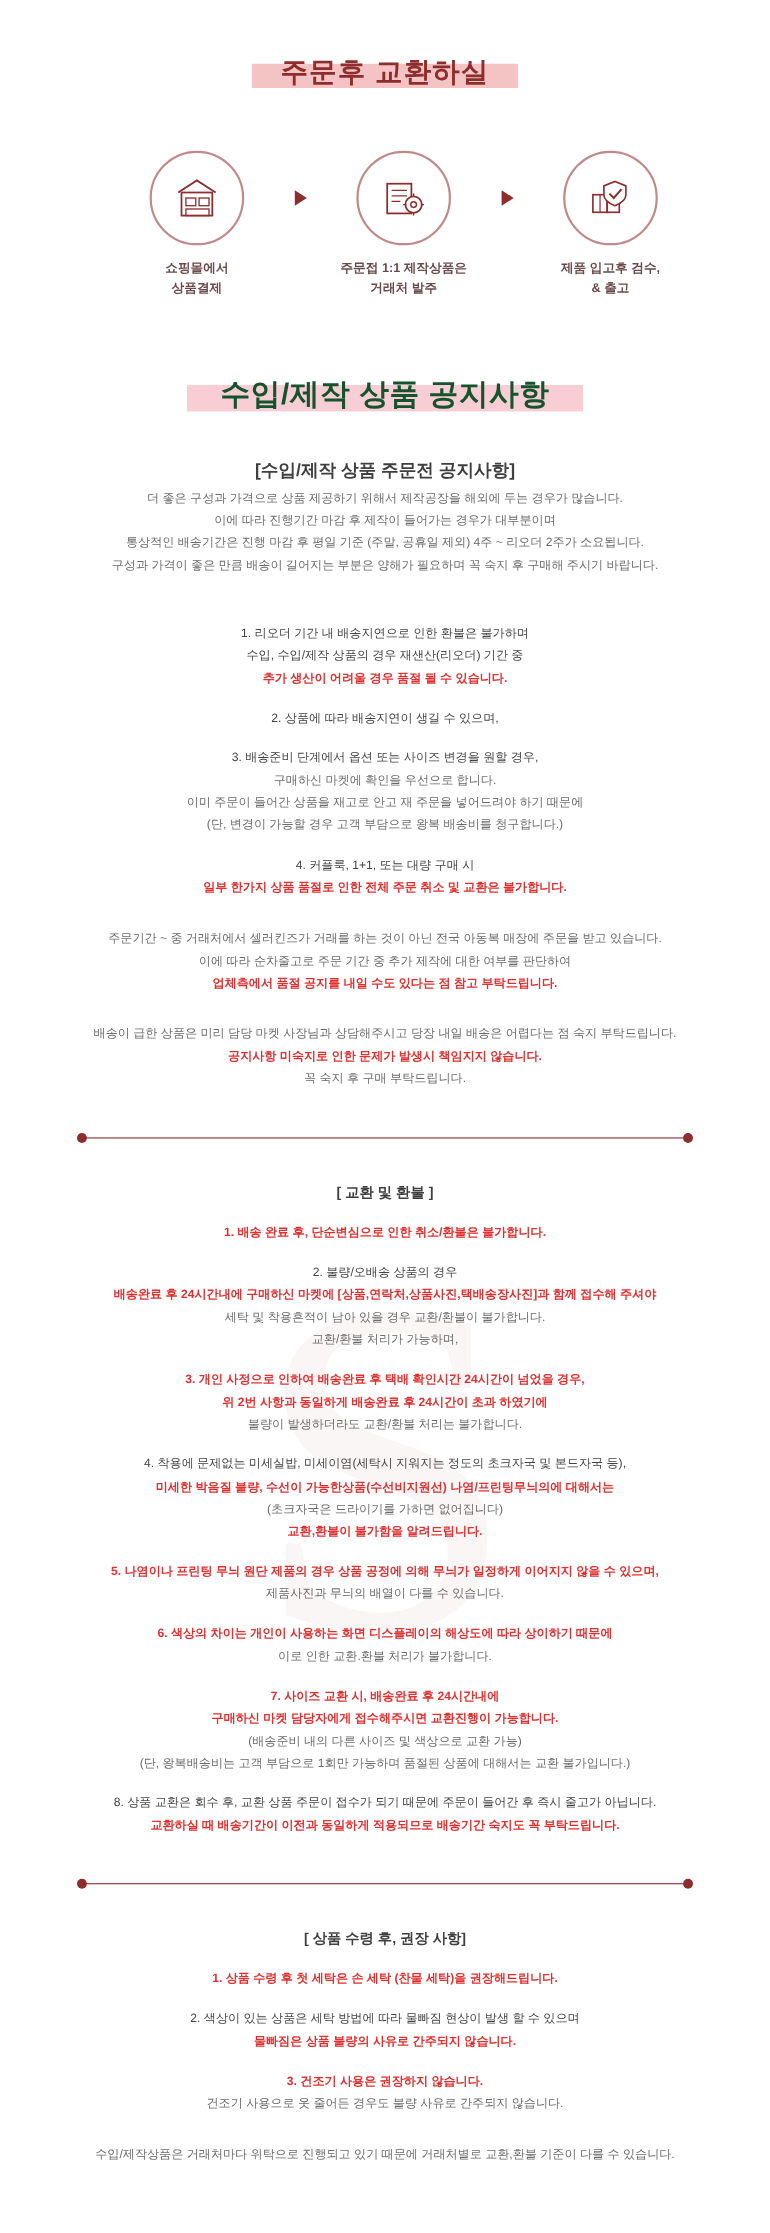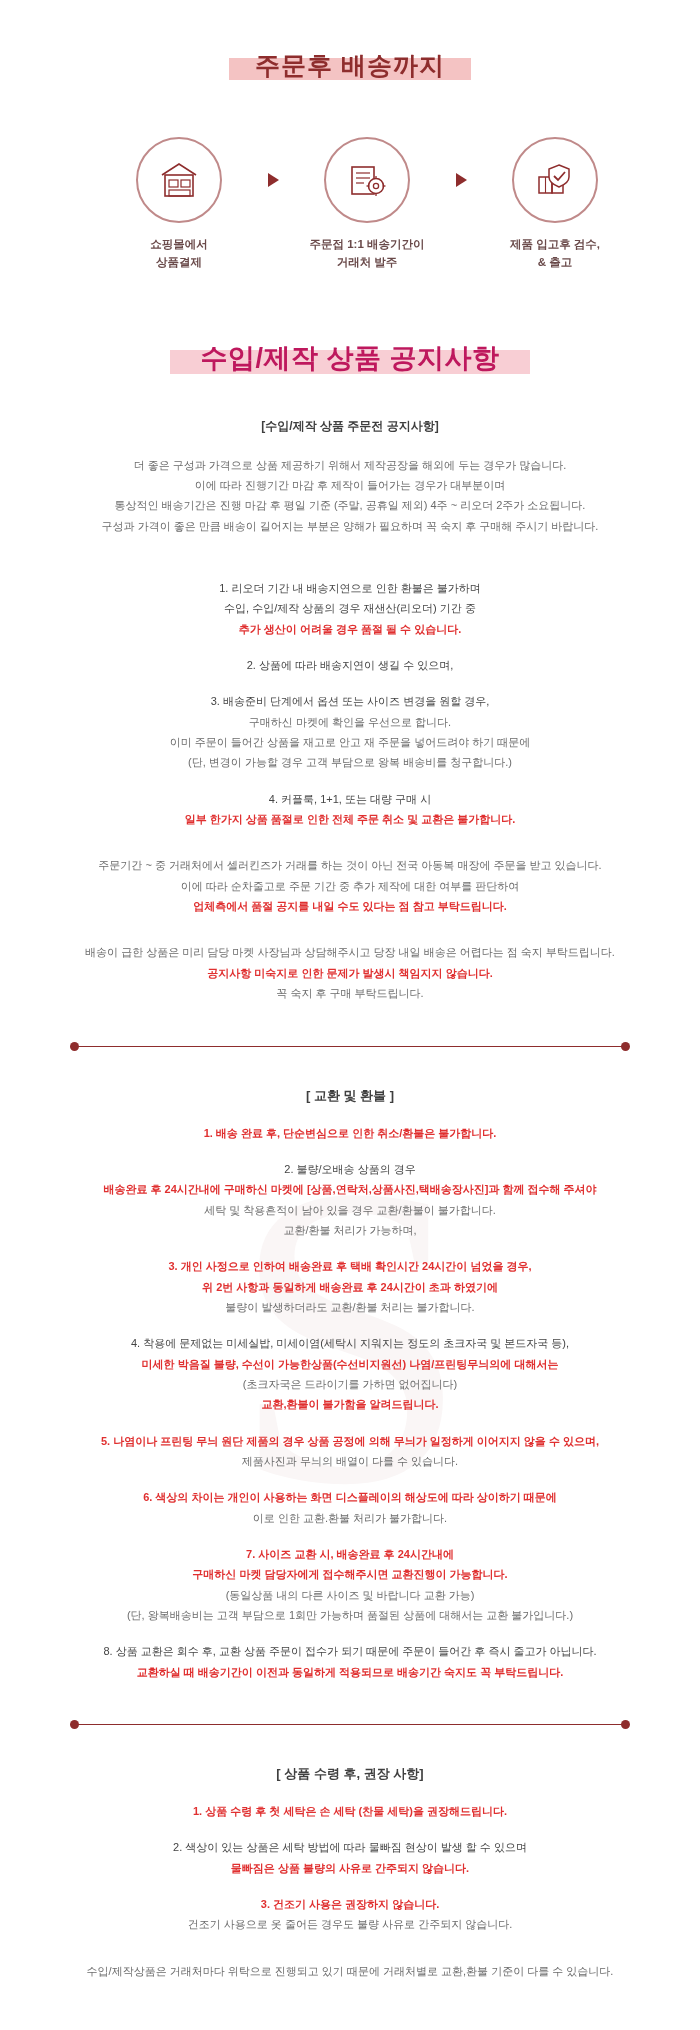--- a/index.html
+++ b/index.html
@@ -111,40 +111,40 @@
   .section-title-wrap {
     text-align: center;
     margin-top: 62px;
   }
   .section-title {
     display: inline-block;
     position: relative;
     padding: 6px 30px 8px 30px;
     font-size: 27px;
     font-weight: bold;
-    color: #be185d;
+    color: #14532d;
     letter-spacing: 0.5px;
   }
   .section-title .hl {
     position: absolute;
     left: 0; right: 0;
     top: 16px; height: 24px;
     background: #f7c9cf;
     opacity: .9;
     z-index: -1;
   }
   .section-title span.txt { position: relative; z-index: 3; }
 
   
   .block { margin-top: 34px; text-align: center; }
   .b-head {
-    font-size: 12px;
+    font-size: 16px;
     font-weight: bold;
     color: #3f3f3f;
-    margin-bottom: 20px;
+    margin-bottom: 4px;
   }
   .line {
     font-size: 11px;
     line-height: 1.85;
     color: #6b6b6b;
   }
   .line.redb { color: #e03030; font-weight: bold; }
   .line.dark { color: #444; }
   .gap-l { height: 26px; }
 
@@ -185,21 +185,21 @@
 </head>
 <body>
 
 <div class="page">
   <div class="watermark">S</div>
   <div class="content">
 
     <div class="banner-wrap">
       <div class="banner">
         <span class="hl"></span>
-        <span class="txt">주문후 배송까지</span>
+        <span class="txt">주문후 교환하실</span>
       </div>
     </div>
 
     <div class="steps">
 
       <div class="step">
         <div class="circle">
           <svg width="46" height="42" viewBox="0 0 46 42">
             <path d="M6 16 L23 5 L40 16" fill="none" stroke="#8e2d2d" stroke-width="1.6"></path>
             <rect x="9" y="16" width="28" height="21" fill="none" stroke="#8e2d2d" stroke-width="1.6"></rect>
@@ -227,21 +227,21 @@
             <line x1="12" y1="24" x2="20" y2="24" stroke="#8e2d2d" stroke-width="1.2"></line>
             <circle cx="32" cy="27" r="7.5" fill="#fff" stroke="#8e2d2d" stroke-width="1.6"></circle>
             <circle cx="32" cy="27" r="2.6" fill="none" stroke="#8e2d2d" stroke-width="1.3"></circle>
             <line x1="32" y1="17" x2="32" y2="20" stroke="#8e2d2d" stroke-width="1.3"></line>
             <line x1="32" y1="34" x2="32" y2="37" stroke="#8e2d2d" stroke-width="1.3"></line>
             <line x1="22.5" y1="27" x2="25.5" y2="27" stroke="#8e2d2d" stroke-width="1.3"></line>
             <line x1="38.5" y1="27" x2="41.5" y2="27" stroke="#8e2d2d" stroke-width="1.3"></line>
           </svg>
         </div>
         <div class="caption">
-          <div>주문접 1:1 배송기간이</div>
+          <div>주문접 1:1 제작상품은</div>
           <div>거래처 발주</div>
         </div>
       </div>
 
       <div class="arrow">
         <div class="tri"></div>
       </div>
 
       <div class="step">
         <div class="circle">
@@ -357,21 +357,21 @@
       </div>
 
       <div class="item">
         <div class="line redb">6. 색상의 차이는 개인이 사용하는 화면 디스플레이의 해상도에 따라 상이하기 때문에</div>
         <div class="line">이로 인한 교환.환불 처리가 불가합니다.</div>
       </div>
 
       <div class="item">
         <div class="line redb">7. 사이즈 교환 시, 배송완료 후 24시간내에</div>
         <div class="line redb">구매하신 마켓 담당자에게 접수해주시면 교환진행이 가능합니다.</div>
-        <div class="line">(동일상품 내의 다른 사이즈 및 바랍니다 교환 가능)</div>
+        <div class="line">(배송준비 내의 다른 사이즈 및 색상으로 교환 가능)</div>
         <div class="line">(단, 왕복배송비는 고객 부담으로 1회만 가능하며 품절된 상품에 대해서는 교환 불가입니다.)</div>
       </div>
 
       <div class="item">
         <div class="line dark">8. 상품 교환은 회수 후, 교환 상품 주문이 접수가 되기 때문에 주문이 들어간 후 즉시 줄고가 아닙니다.</div>
         <div class="line redb">교환하실 때 배송기간이 이전과 동일하게 적용되므로 배송기간 숙지도 꼭 부탁드립니다.</div>
       </div>
     </div>
 
     <div class="divider">

